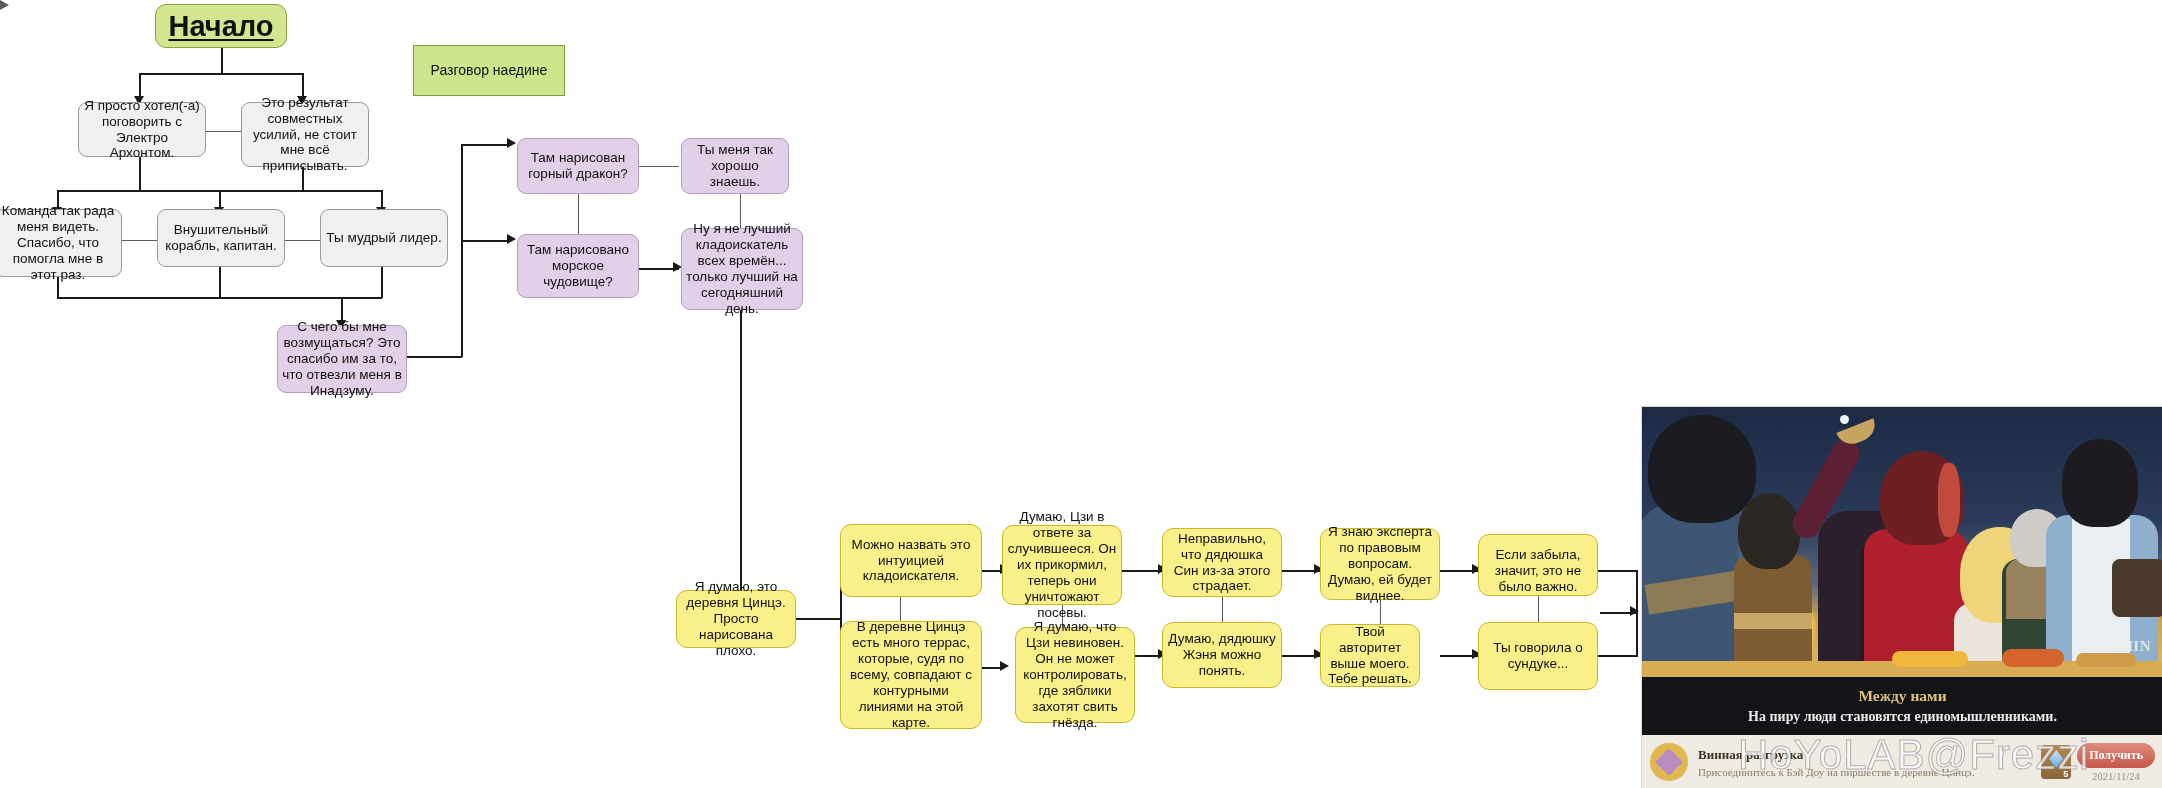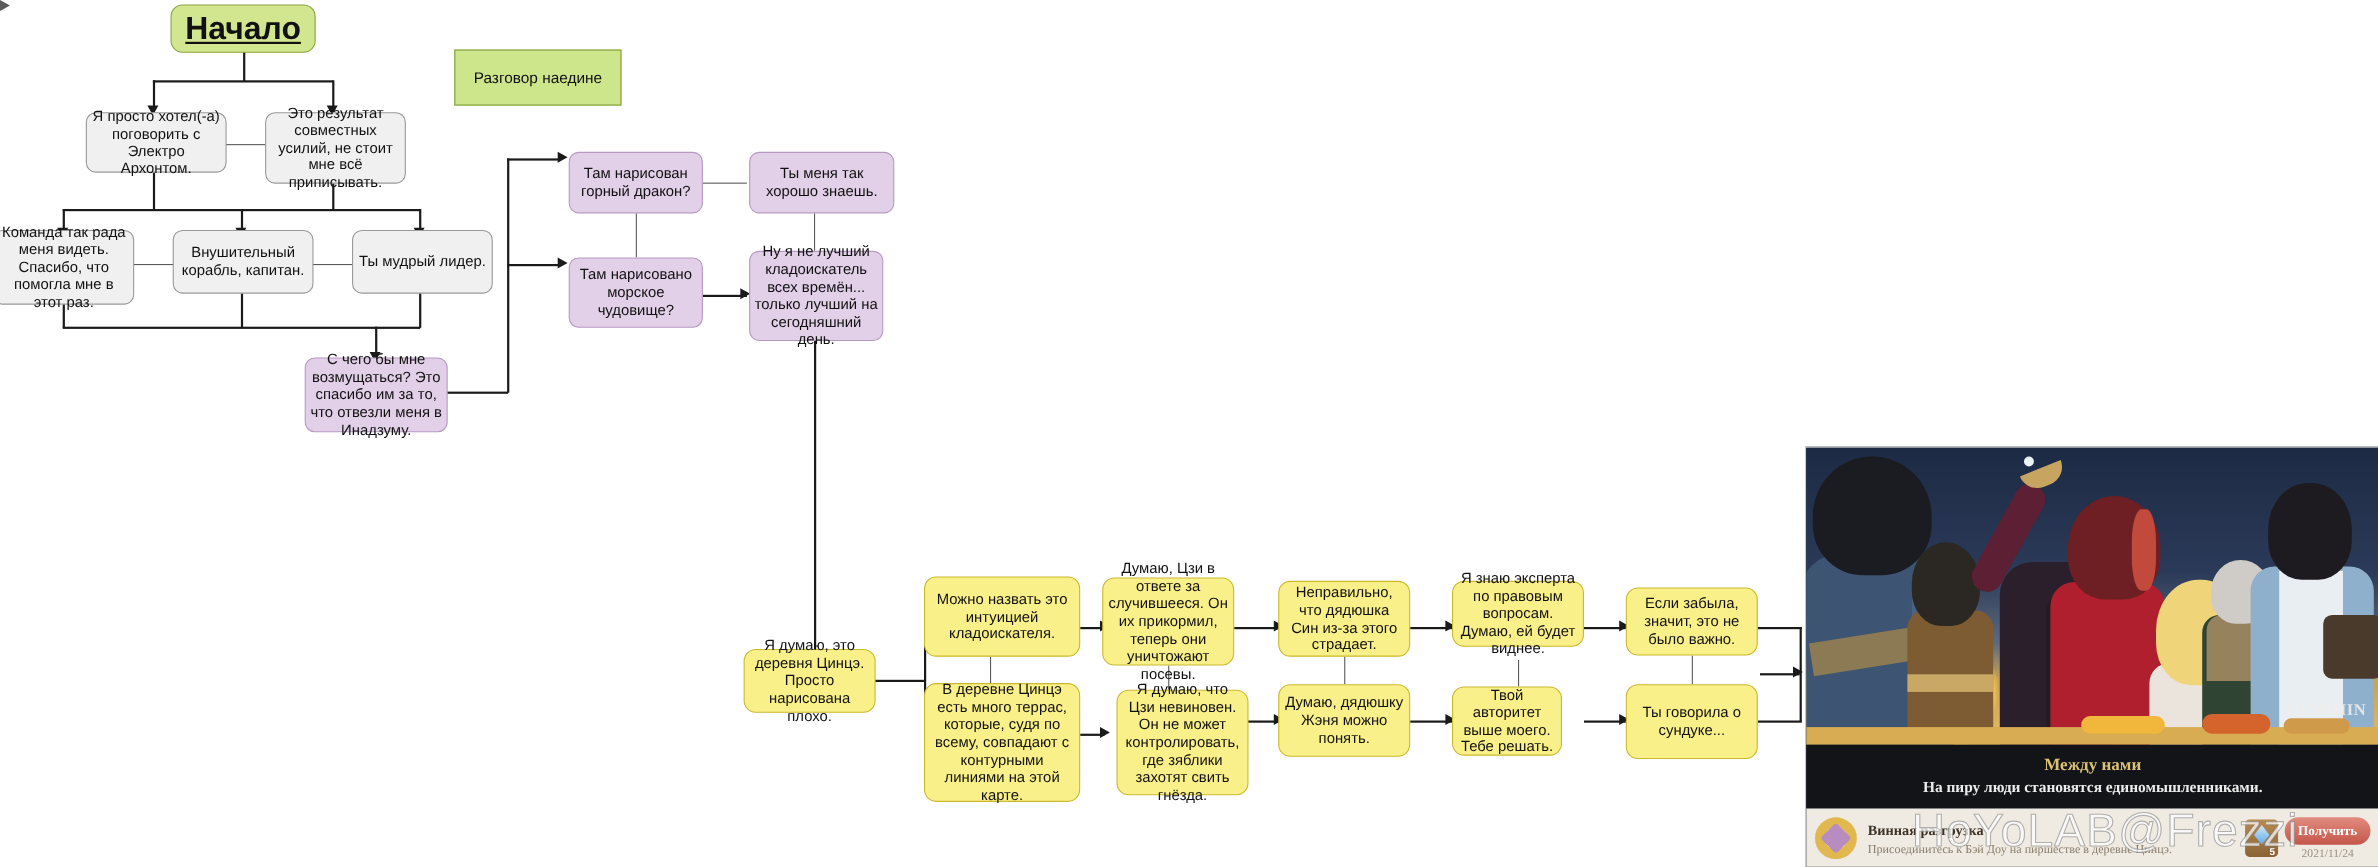--- a/index.html
+++ b/index.html
@@ -313,21 +313,21 @@
 
   <div class="node purple" style="left:277px;top:325px;width:130px;height:68px;">
     <span class="txt">С чего бы мне возмущаться? Это спасибо им за то, что отвезли меня в Инадзуму.</span>
   </div>
   <div class="node purple" style="left:517px;top:138px;width:122px;height:56px;">
     <span class="txt">Там нарисован горный дракон?</span>
   </div>
   <div class="node purple" style="left:517px;top:234px;width:122px;height:64px;">
     <span class="txt">Там нарисовано морское чудовище?</span>
   </div>
-  <div class="node purple" style="left:681px;top:138px;width:132px;height:56px;">
+  <div class="node purple" style="left:681px;top:138px;width:108px;height:56px;">
     <span class="txt">Ты меня так хорошо знаешь.</span>
   </div>
   <div class="node purple" style="left:681px;top:228px;width:122px;height:82px;">
     <span class="txt">Ну я не лучший кладоискатель всех времён... только лучший на сегодняшний день.</span>
   </div>
 
   <div class="node yellow" style="left:676px;top:590px;width:120px;height:58px;">
     <span class="txt">Я думаю, это деревня Цинцэ. Просто нарисована плохо.</span>
   </div>
   <div class="node yellow" style="left:840px;top:524px;width:142px;height:73px;">
@@ -341,27 +341,27 @@
   </div>
   <div class="node yellow" style="left:1002px;top:627px;width:120px;height:96px;margin-left:13px;">
     <span class="txt">Я думаю, что Цзи невиновен. Он не может контролировать, где зяблики захотят свить гнёзда.</span>
   </div>
   <div class="node yellow" style="left:1162px;top:528px;width:120px;height:69px;">
     <span class="txt">Неправильно, что дядюшка Син из-за этого страдает.</span>
   </div>
   <div class="node yellow" style="left:1162px;top:622px;width:120px;height:66px;">
     <span class="txt">Думаю, дядюшку Жэня можно понять.</span>
   </div>
-  <div class="node yellow" style="left:1320px;top:528px;width:120px;height:60px;">
+  <div class="node yellow" style="left:1320px;top:528px;width:120px;height:72px;">
     <span class="txt">Я знаю эксперта по правовым вопросам. Думаю, ей будет виднее.</span>
   </div>
   <div class="node yellow" style="left:1320px;top:624px;width:100px;height:63px;">
     <span class="txt">Твой авторитет выше моего. Тебе решать.</span>
   </div>
-  <div class="node yellow" style="left:1478px;top:534px;width:120px;height:62px;">
+  <div class="node yellow" style="left:1478px;top:534px;width:120px;height:62px;align-items:flex-end;">
     <span class="txt">Если забыла, значит, это не было важно.</span>
   </div>
   <div class="node yellow" style="left:1478px;top:622px;width:120px;height:68px;">
     <span class="txt">Ты говорила о сундуке...</span>
   </div>
 
   <div id="media">
     <div id="art">
       <div class="fig f-left-body"></div>
       <div class="fig f-left-sash"></div>

